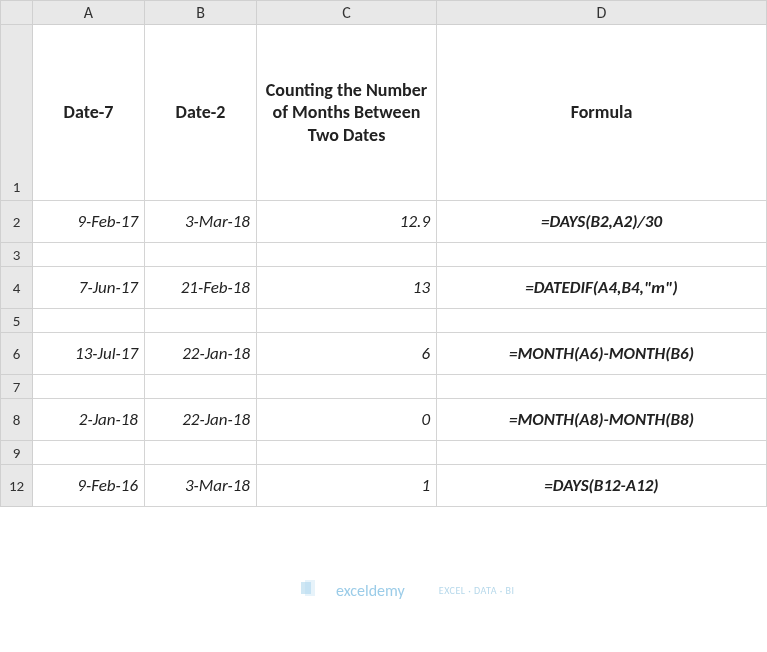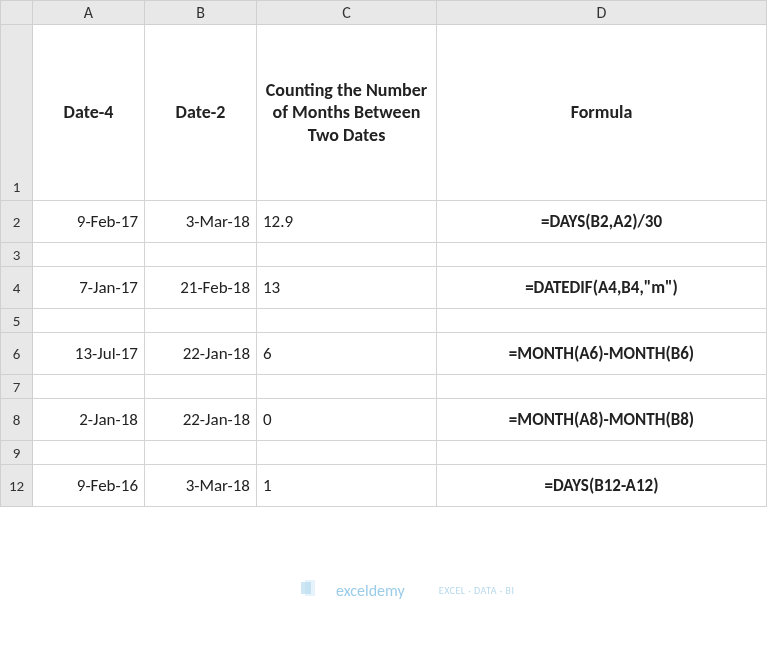--- a/index.html
+++ b/index.html
@@ -44,27 +44,27 @@
     padding: 10px 6px;
     vertical-align: middle;
     background: #fff;
   }
   tr.header-row td.cell {
     font-weight: bold;
     text-align: center;
     font-size: 18px;
     line-height: 1.25;
   }
-  tr.data-row td.cell { height: 42px; }
+  tr.data-row td.cell { height: 42px; font-style: italic; }
   tr.empty-row td.cell { height: 24px; }
   tr.header-row td.cell { height: 176px; }
   tr.header-row td.rowhead { vertical-align: bottom; padding-bottom: 4px; }
   .col-a { width: 112px; text-align: right; }
   .col-b { width: 112px; text-align: right; }
-  .col-c { width: 180px; text-align: left; }
+  .col-c { width: 180px; text-align: right; }
   .col-d { width: 300px; text-align: center; font-weight: bold; font-size: 17px; }
   tr.header-row .col-a,
   tr.header-row .col-b { text-align: center; }
   .watermark {
     position: absolute;
     left: 300px;
     top: 580px;
     font-size: 16px;
     color: #4aa3d6;
     opacity: 0.55;
@@ -98,21 +98,21 @@
       <th class="rowhead"></th>
       <th class="colhead">A</th>
       <th class="colhead">B</th>
       <th class="colhead">C</th>
       <th class="colhead">D</th>
     </tr>
   </thead>
   <tbody>
     <tr class="header-row">
       <td class="rowhead">1</td>
-      <td class="cell col-a">Date-4</td>
+      <td class="cell col-a">Date-7</td>
       <td class="cell col-b">Date-2</td>
       <td class="cell col-c">Counting the Number of Months Between Two Dates</td>
       <td class="cell col-d">Formula</td>
     </tr>
 
     <tr class="data-row">
       <td class="rowhead">2</td>
       <td class="cell col-a">9-Feb-17</td>
       <td class="cell col-b">3-Mar-18</td>
       <td class="cell col-c">12.9</td>
@@ -120,21 +120,21 @@
     </tr>
     <tr class="empty-row">
       <td class="rowhead">3</td>
       <td class="cell col-a"></td>
       <td class="cell col-b"></td>
       <td class="cell col-c"></td>
       <td class="cell col-d"></td>
     </tr>
     <tr class="data-row">
       <td class="rowhead">4</td>
-      <td class="cell col-a">7-Jan-17</td>
+      <td class="cell col-a">7-Jun-17</td>
       <td class="cell col-b">21-Feb-18</td>
       <td class="cell col-c">13</td>
       <td class="cell col-d">=DATEDIF(A4,B4,"m")</td>
     </tr>
     <tr class="empty-row">
       <td class="rowhead">5</td>
       <td class="cell col-a"></td>
       <td class="cell col-b"></td>
       <td class="cell col-c"></td>
       <td class="cell col-d"></td>

